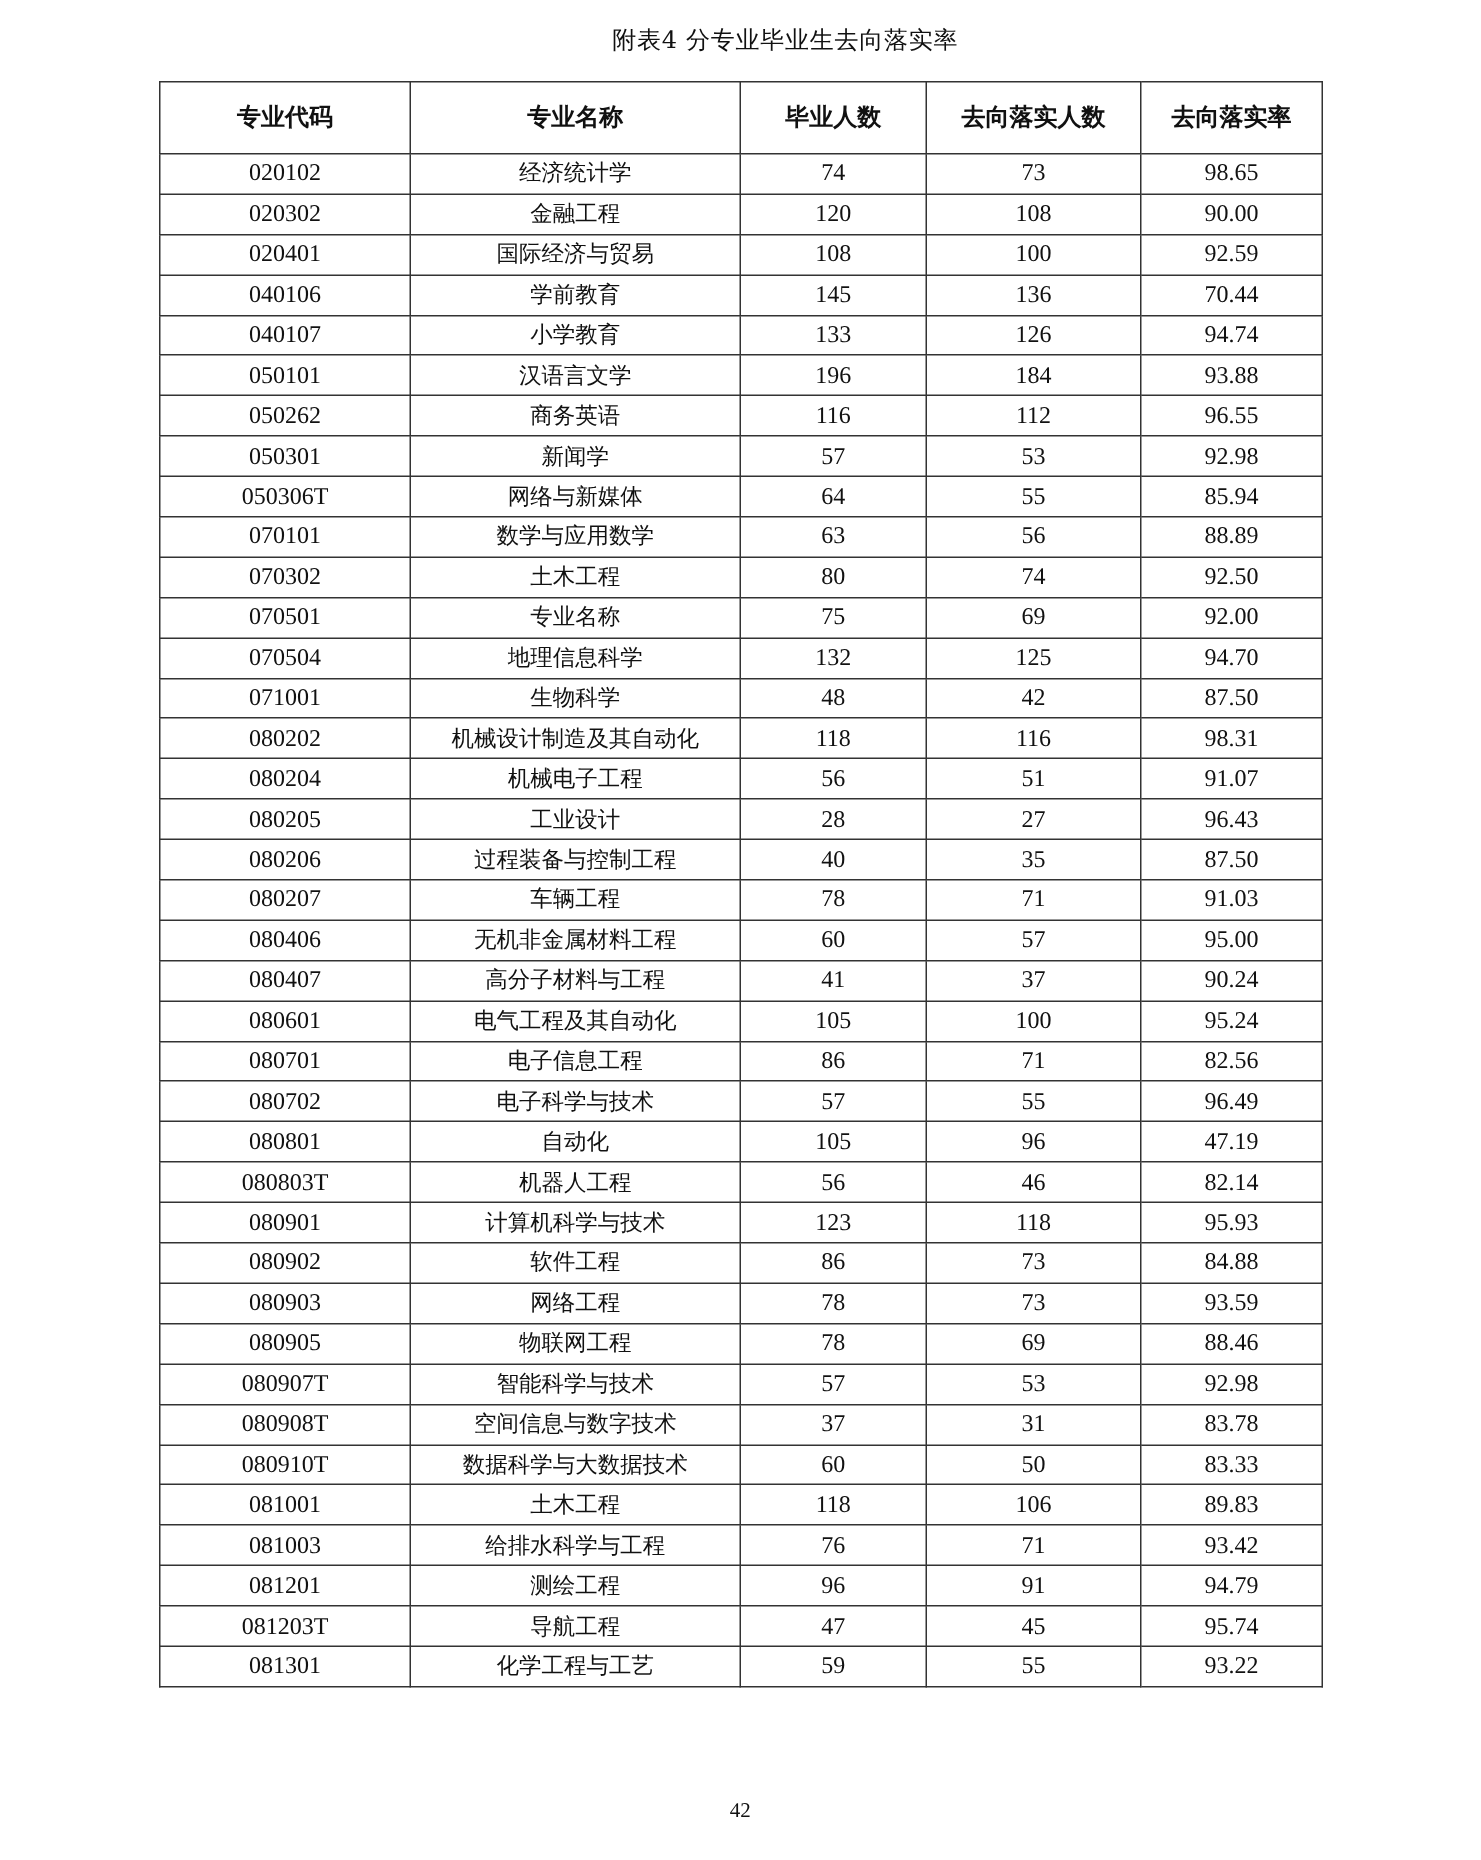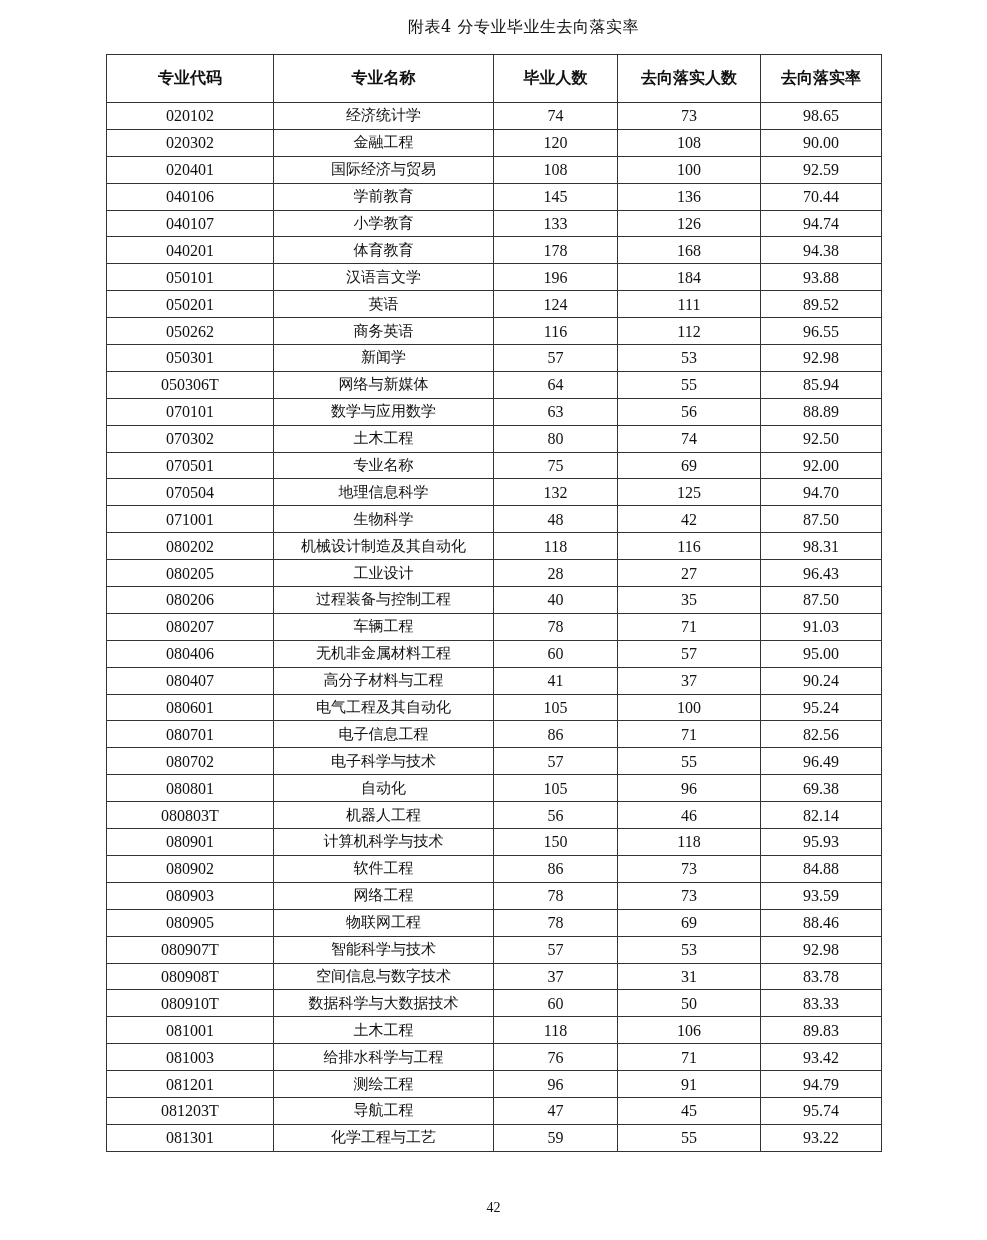--- a/index.html
+++ b/index.html
@@ -70,41 +70,27 @@
         <td class="num">70.44</td>
       </tr>
       <tr>
         <td class="num">040107</td>
         <td>小学教育</td>
         <td class="num">133</td>
         <td class="num">126</td>
         <td class="num">94.74</td>
       </tr>
       <tr>
-        <td class="num">040201</td>
-        <td>体育教育</td>
-        <td class="num">178</td>
-        <td class="num">168</td>
-        <td class="num">94.38</td>
-      </tr>
-      <tr>
         <td class="num">050101</td>
         <td>汉语言文学</td>
         <td class="num">196</td>
         <td class="num">184</td>
         <td class="num">93.88</td>
       </tr>
       <tr>
-        <td class="num">050201</td>
-        <td>英语</td>
-        <td class="num">124</td>
-        <td class="num">111</td>
-        <td class="num">89.52</td>
-      </tr>
-      <tr>
         <td class="num">050262</td>
         <td>商务英语</td>
         <td class="num">116</td>
         <td class="num">112</td>
         <td class="num">96.55</td>
       </tr>
       <tr>
         <td class="num">050301</td>
         <td>新闻学</td>
         <td class="num">57</td>
@@ -154,20 +140,27 @@
         <td class="num">87.50</td>
       </tr>
       <tr>
         <td class="num">080202</td>
         <td>机械设计制造及其自动化</td>
         <td class="num">118</td>
         <td class="num">116</td>
         <td class="num">98.31</td>
       </tr>
       <tr>
+        <td class="num">080204</td>
+        <td>机械电子工程</td>
+        <td class="num">56</td>
+        <td class="num">51</td>
+        <td class="num">91.07</td>
+      </tr>
+      <tr>
         <td class="num">080205</td>
         <td>工业设计</td>
         <td class="num">28</td>
         <td class="num">27</td>
         <td class="num">96.43</td>
       </tr>
       <tr>
         <td class="num">080206</td>
         <td>过程装备与控制工程</td>
         <td class="num">40</td>
@@ -214,33 +207,33 @@
         <td>电子科学与技术</td>
         <td class="num">57</td>
         <td class="num">55</td>
         <td class="num">96.49</td>
       </tr>
       <tr>
         <td class="num">080801</td>
         <td>自动化</td>
         <td class="num">105</td>
         <td class="num">96</td>
-        <td class="num">69.38</td>
+        <td class="num">47.19</td>
       </tr>
       <tr>
         <td class="num">080803T</td>
         <td>机器人工程</td>
         <td class="num">56</td>
         <td class="num">46</td>
         <td class="num">82.14</td>
       </tr>
       <tr>
         <td class="num">080901</td>
         <td>计算机科学与技术</td>
-        <td class="num">150</td>
+        <td class="num">123</td>
         <td class="num">118</td>
         <td class="num">95.93</td>
       </tr>
       <tr>
         <td class="num">080902</td>
         <td>软件工程</td>
         <td class="num">86</td>
         <td class="num">73</td>
         <td class="num">84.88</td>
       </tr>

